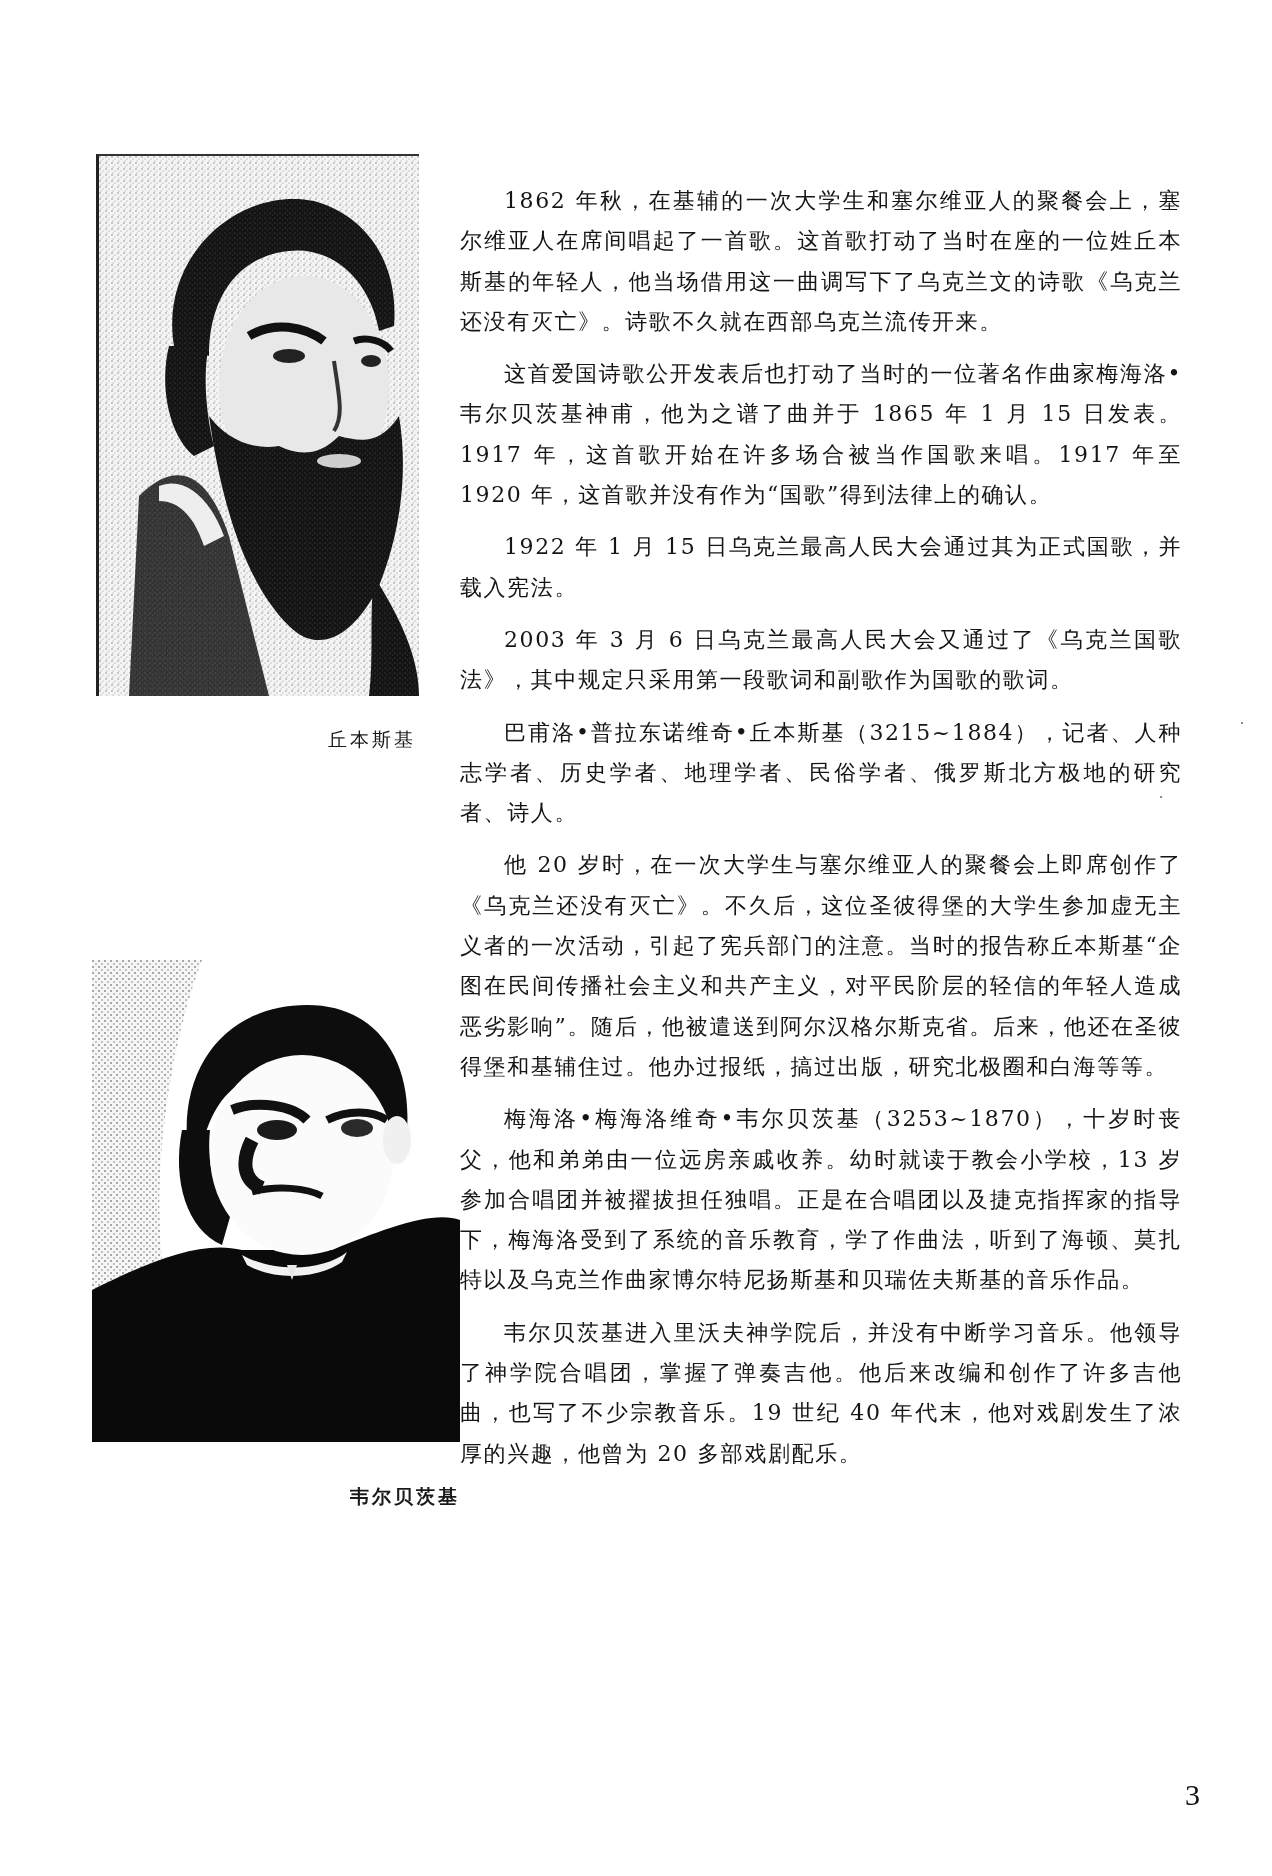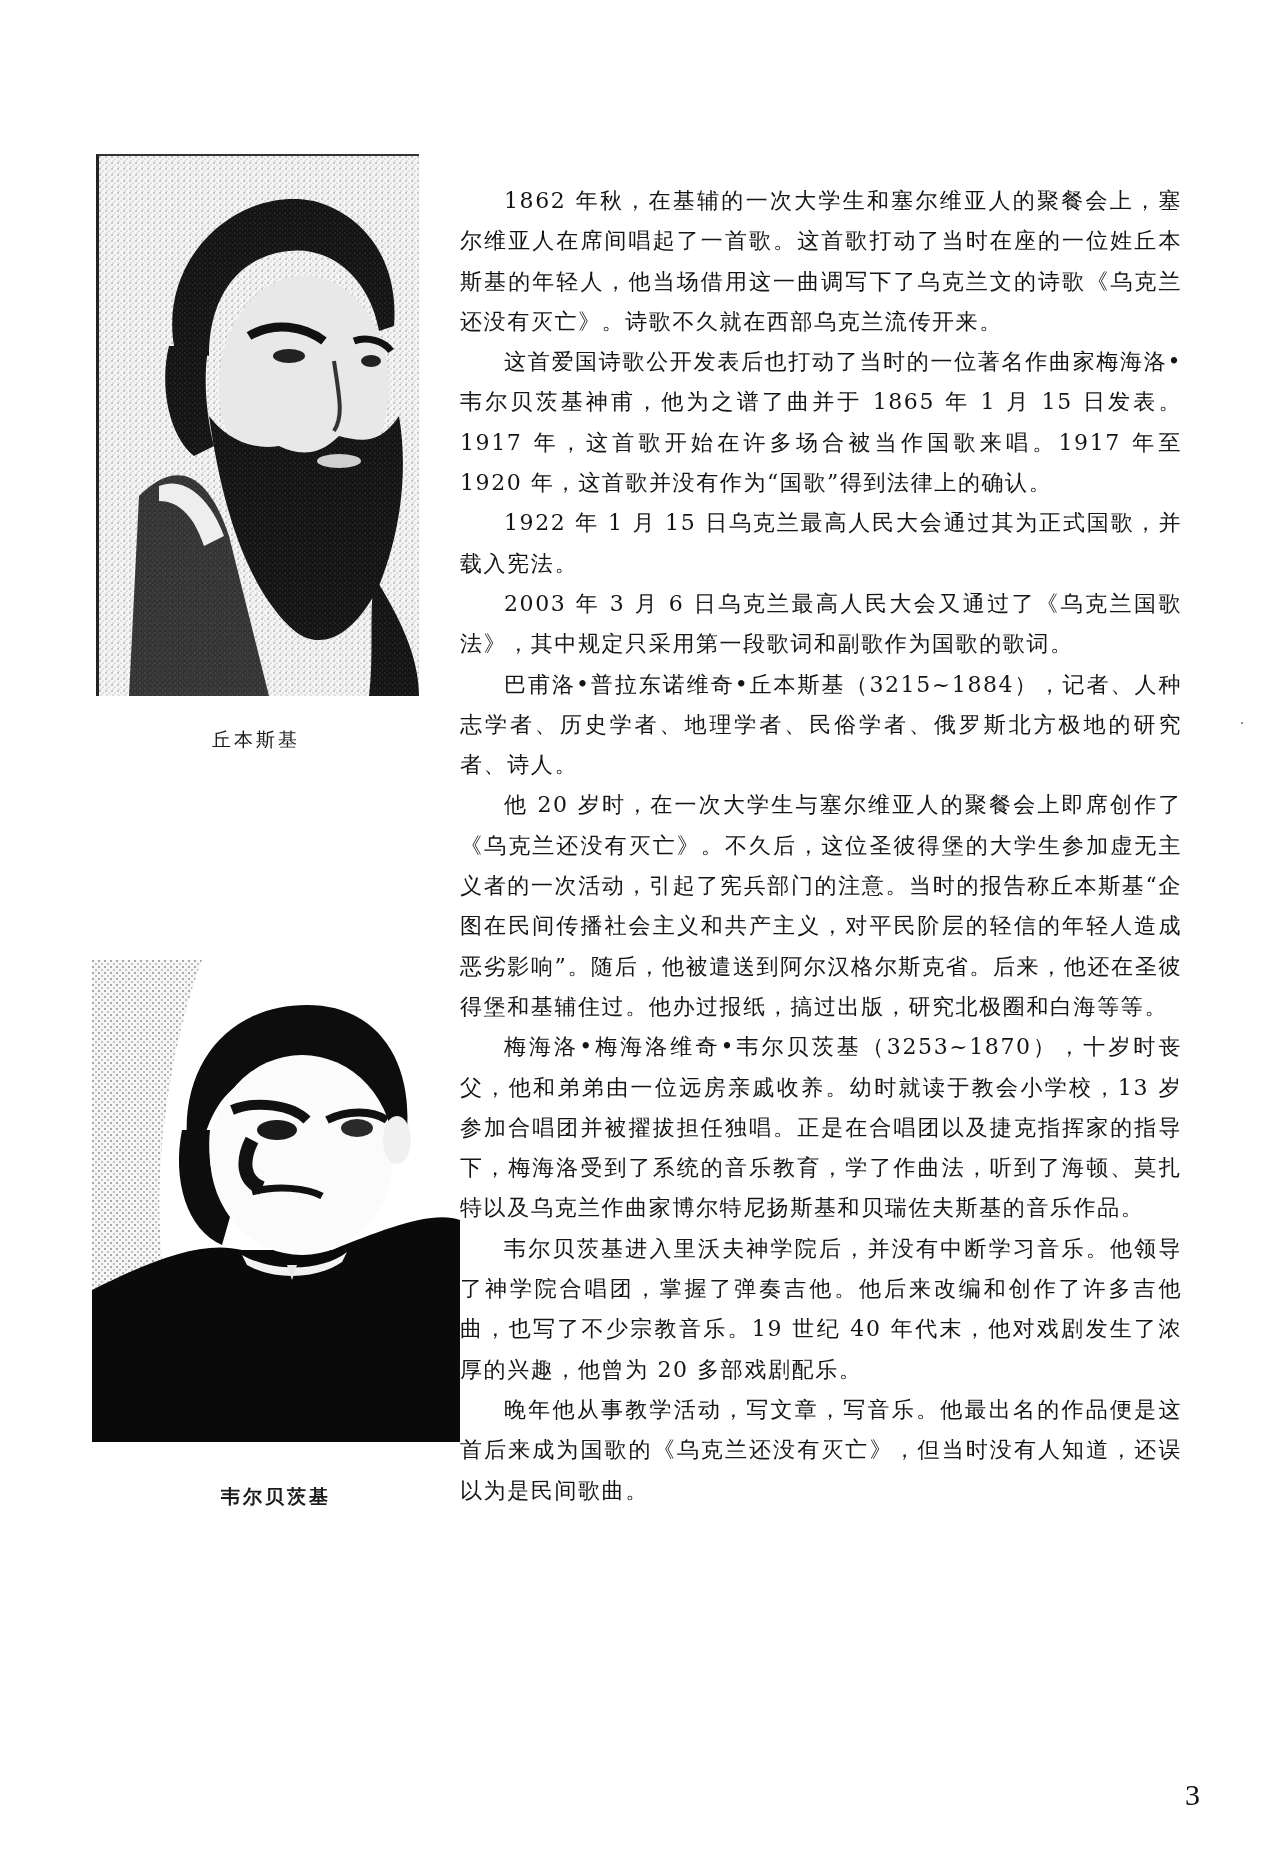--- a/index.html
+++ b/index.html
@@ -35,21 +35,21 @@
       display: block;
       width: 100%;
       height: 100%;
     }
     .caption {
       position: absolute;
       font-family: "DejaVu Serif", "Liberation Serif", serif;
       font-size: 19px;
       letter-spacing: 3px;
       color: #1a1a1a;
-      text-align: center;
+      text-align: right;
       white-space: nowrap;
     }
 
     #figure-1 { left: 96px; top: 154px; width: 335px; height: 600px; }
     #figure-1 .photo {
       left: 0; top: 0; width: 320px; height: 540px;
       border-left: 3px solid #222;
       border-top: 2px solid #333;
       background: #f2f2f2;
     }
@@ -73,21 +73,21 @@
       line-height: 40.3px;
       letter-spacing: 1.6px;
       text-align: justify;
       color: #151515;
     }
     .body-text p {
       margin: 0 0 0 0;
       text-indent: 2em;
     }
     .body-text p + p {
-      margin-top: 0;
+      margin-top: 12px;
     }
 
     
     .page-number {
       position: absolute;
       right: 72px;
       top: 1778px;
       font-family: "Liberation Serif", "DejaVu Serif", serif;
       font-size: 30px;
       color: #111;
@@ -191,20 +191,19 @@
 
   <div class="body-text">
     <p>1862 年秋，在基辅的一次大学生和塞尔维亚人的聚餐会上，塞尔维亚人在席间唱起了一首歌。这首歌打动了当时在座的一位姓丘本斯基的年轻人，他当场借用这一曲调写下了乌克兰文的诗歌《乌克兰还没有灭亡》。诗歌不久就在西部乌克兰流传开来。</p>
     <p>这首爱国诗歌公开发表后也打动了当时的一位著名作曲家梅海洛•韦尔贝茨基神甫，他为之谱了曲并于 1865 年 1 月 15 日发表。1917 年，这首歌开始在许多场合被当作国歌来唱。1917 年至 1920 年，这首歌并没有作为“国歌”得到法律上的确认。</p>
     <p>1922 年 1 月 15 日乌克兰最高人民大会通过其为正式国歌，并载入宪法。</p>
     <p>2003 年 3 月 6 日乌克兰最高人民大会又通过了《乌克兰国歌法》，其中规定只采用第一段歌词和副歌作为国歌的歌词。</p>
     <p>巴甫洛•普拉东诺维奇•丘本斯基（3215~1884），记者、人种志学者、历史学者、地理学者、民俗学者、俄罗斯北方极地的研究者、诗人。</p>
     <p>他 20 岁时，在一次大学生与塞尔维亚人的聚餐会上即席创作了《乌克兰还没有灭亡》。不久后，这位圣彼得堡的大学生参加虚无主义者的一次活动，引起了宪兵部门的注意。当时的报告称丘本斯基“企图在民间传播社会主义和共产主义，对平民阶层的轻信的年轻人造成恶劣影响”。随后，他被遣送到阿尔汉格尔斯克省。后来，他还在圣彼得堡和基辅住过。他办过报纸，搞过出版，研究北极圈和白海等等。</p>
     <p>梅海洛•梅海洛维奇•韦尔贝茨基（3253~1870），十岁时丧父，他和弟弟由一位远房亲戚收养。幼时就读于教会小学校，13 岁参加合唱团并被擢拔担任独唱。正是在合唱团以及捷克指挥家的指导下，梅海洛受到了系统的音乐教育，学了作曲法，听到了海顿、莫扎特以及乌克兰作曲家博尔特尼扬斯基和贝瑞佐夫斯基的音乐作品。</p>
     <p>韦尔贝茨基进入里沃夫神学院后，并没有中断学习音乐。他领导了神学院合唱团，掌握了弹奏吉他。他后来改编和创作了许多吉他曲，也写了不少宗教音乐。19 世纪 40 年代末，他对戏剧发生了浓厚的兴趣，他曾为 20 多部戏剧配乐。</p>
-    <p>晚年他从事教学活动，写文章，写音乐。他最出名的作品便是这首后来成为国歌的《乌克兰还没有灭亡》，但当时没有人知道，还误以为是民间歌曲。</p>
   </div>
 
   <div class="page-number">3</div>
 
   <span class="scan-dot" style="left:1241px; top:722px;"></span>
   <span class="scan-dot" style="left:1160px; top:796px;"></span>
 </div>
 
 </body></html>

